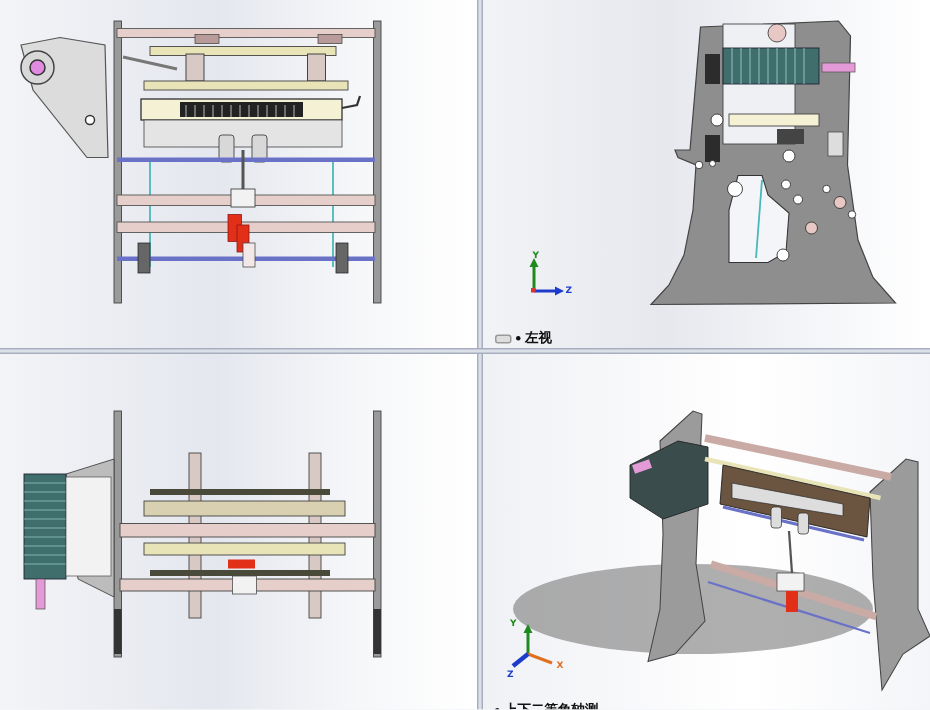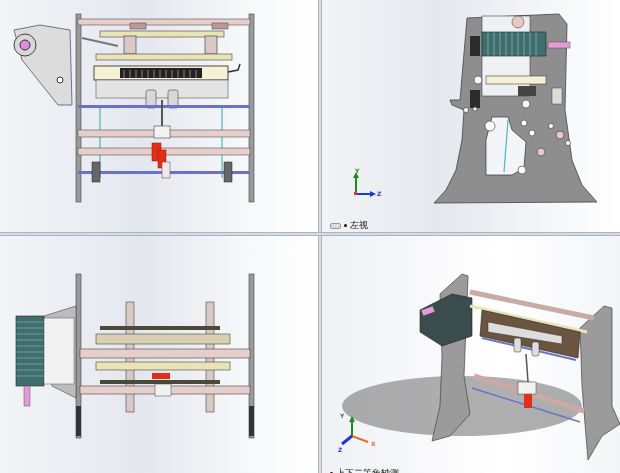--- a/index.html
+++ b/index.html
@@ -5,21 +5,21 @@
   html,body{margin:0;padding:0;}
   body{width:620px;height:473px;overflow:hidden;background:#f4f5f8;font-family:"DejaVu Sans",sans-serif;position:relative;}
   .vp{position:absolute;overflow:hidden;background:linear-gradient(90deg,#f3f4f7 0%,#e4e7ee 45%,#f6f7f9 75%,#ffffff 100%);}
   .vp.tl{left:0;top:0;width:318px;height:232px;}
   .vp.tr{left:322px;top:0;width:298px;height:232px;background:linear-gradient(90deg,#f2f3f6 0%,#e6e8ee 40%,#f7f8fa 80%,#fff 100%);}
   .vp.bl{left:0;top:236px;width:318px;height:237px;}
   .vp.br{left:322px;top:236px;width:298px;height:237px;background:linear-gradient(90deg,#f0f1f5 0%,#ffffff 60%,#f4f5f8 100%);}
   .split-v{position:absolute;left:318px;top:0;width:4px;height:473px;background:linear-gradient(90deg,#9aa3b5,#e9ecf2,#9aa3b5);}
   .split-h{position:absolute;left:0;top:232px;width:620px;height:4px;background:linear-gradient(180deg,#9aa3b5,#e9ecf2,#9aa3b5);}
   svg{position:absolute;left:0;top:0;}
-  .vlabel{position:absolute;font-size:9px;font-weight:normal;color:#111;white-space:nowrap;display:flex;align-items:center;gap:3px;}
+  .vlabel{position:absolute;font-size:9px;font-weight:bold;color:#111;white-space:nowrap;display:flex;align-items:center;gap:3px;}
   .vlabel .glasses{display:inline-block;width:9px;height:4px;border:1px solid #999;border-radius:2px;background:#ddd;}
   .vlabel .dot{display:inline-block;width:3px;height:3px;border-radius:50%;background:#111;}
   .tr .vlabel{left:8px;top:219px;}
   .br .vlabel{left:8px;top:231px;}
   .triad{position:absolute;width:36px;height:36px;}
   .triad span{position:absolute;font-size:6px;font-weight:bold;}
 </style>
 </head>
 <body>
 

